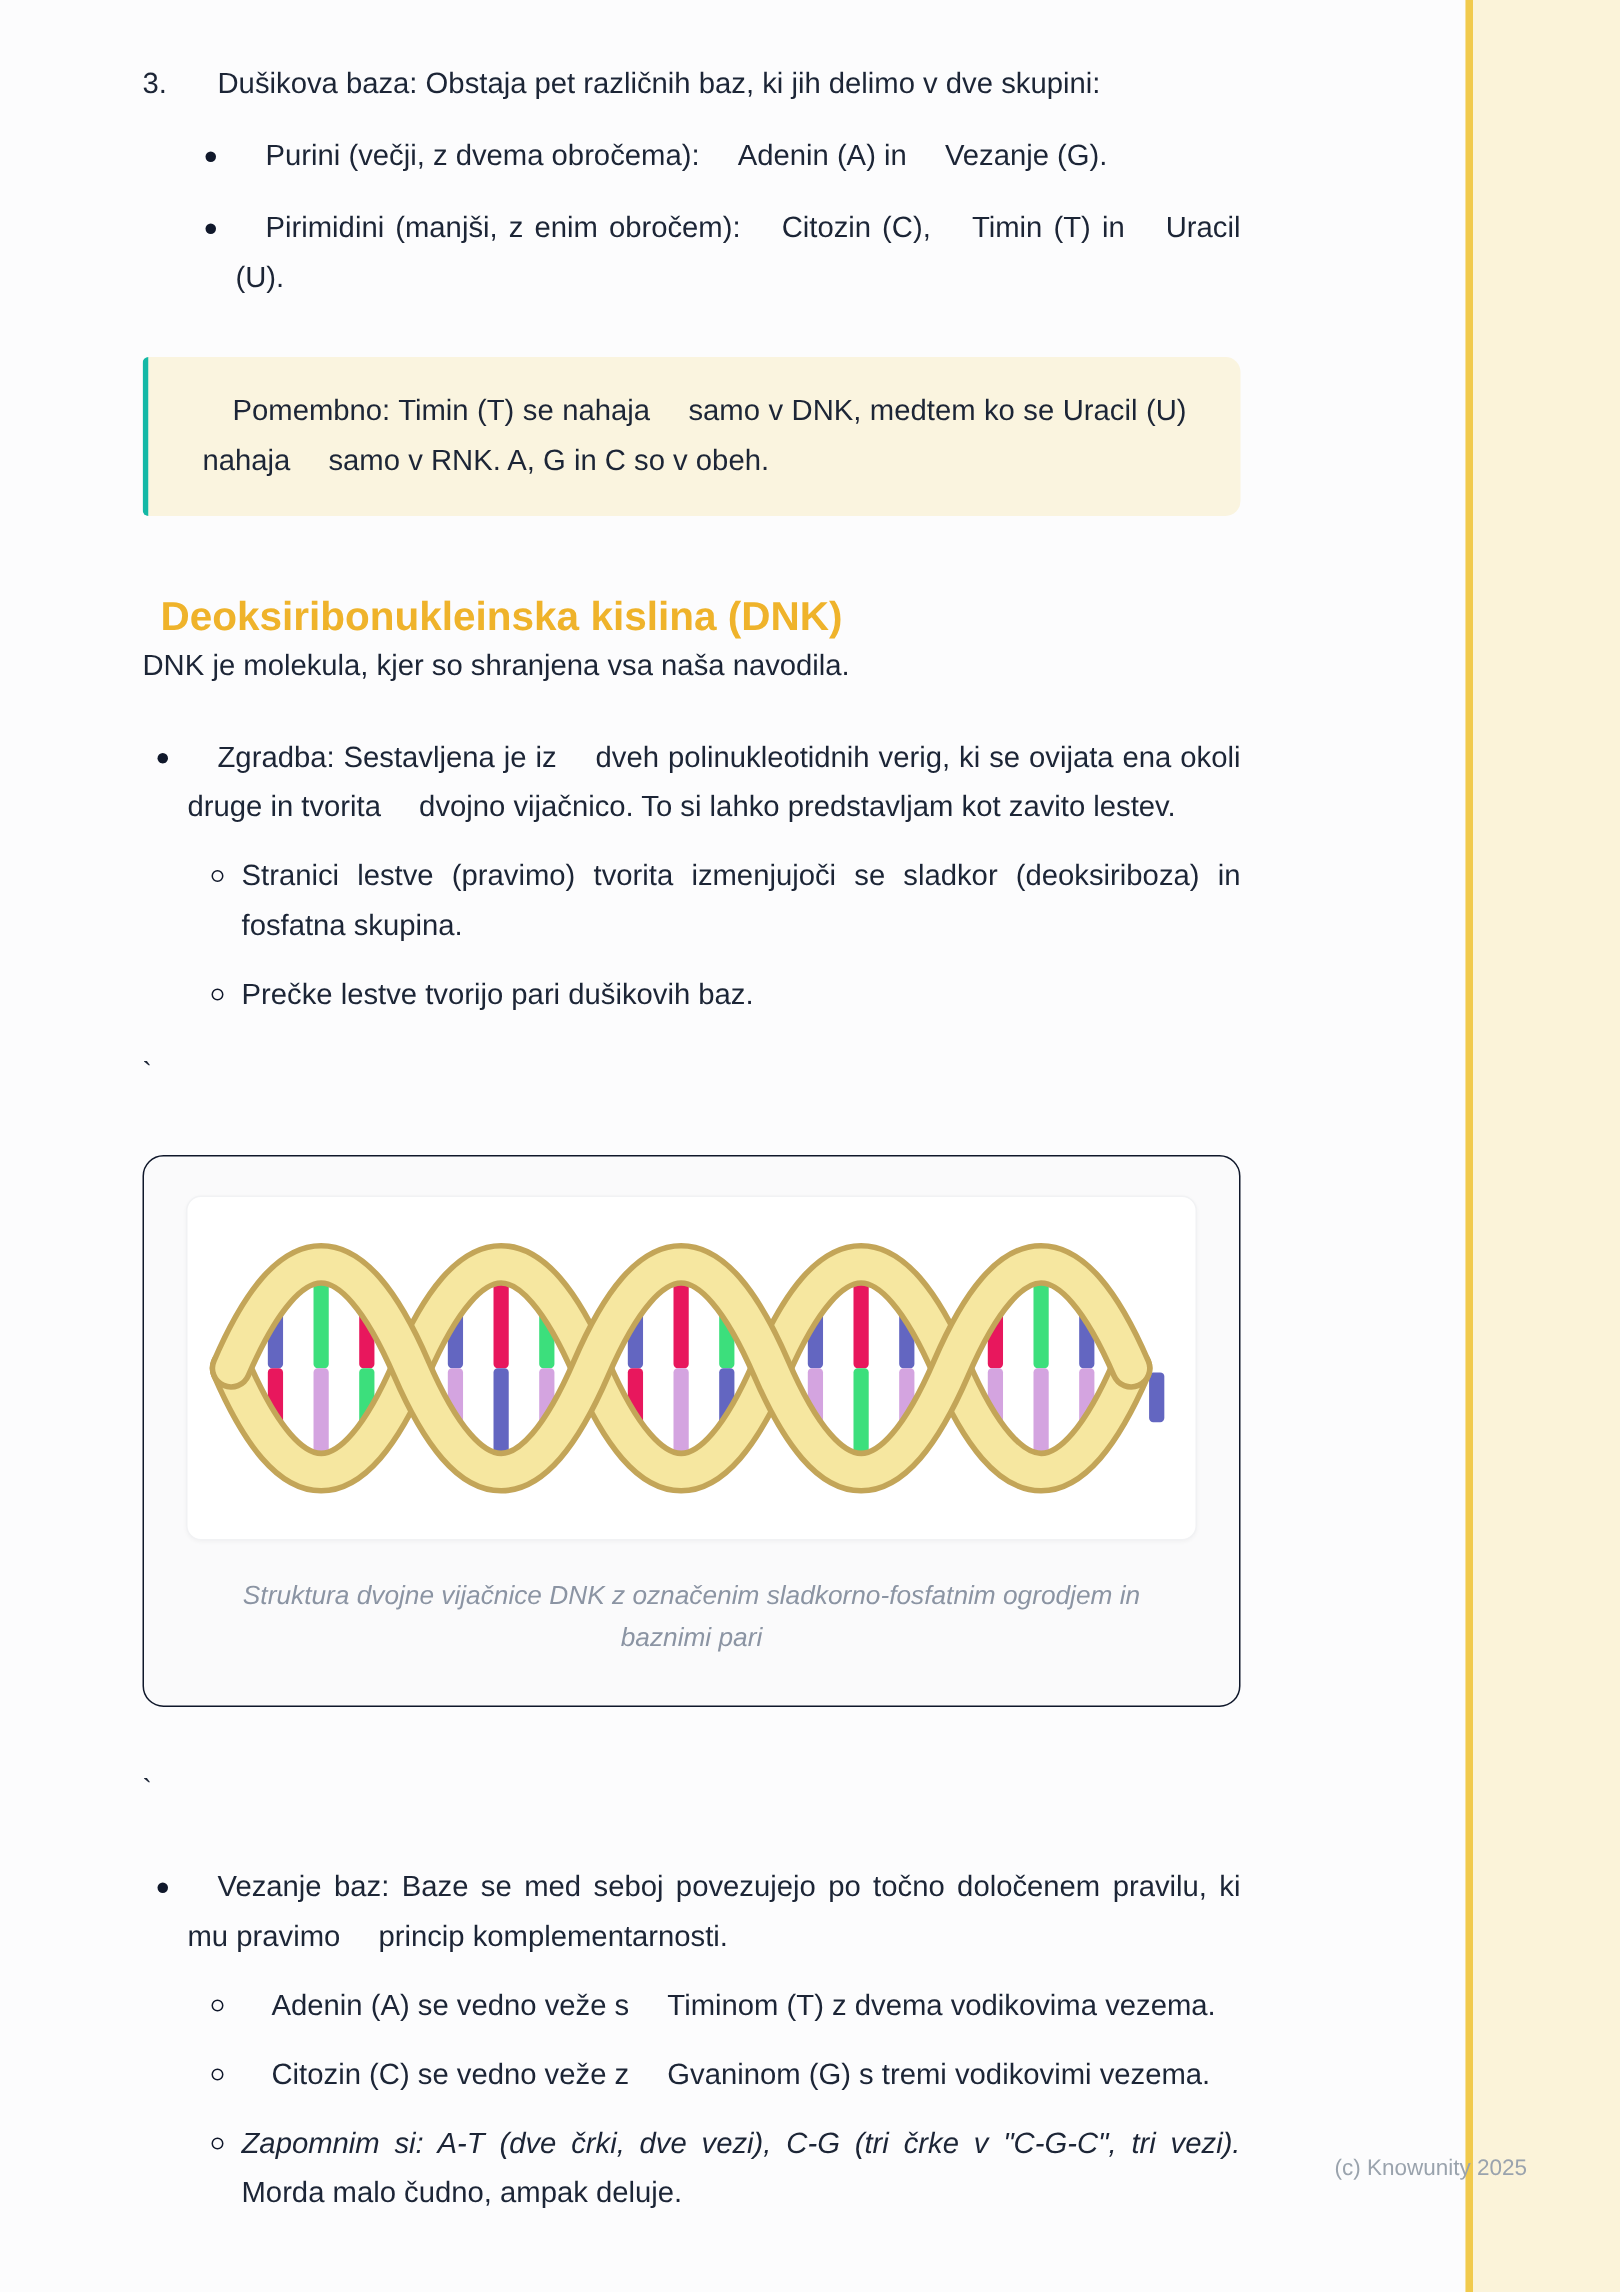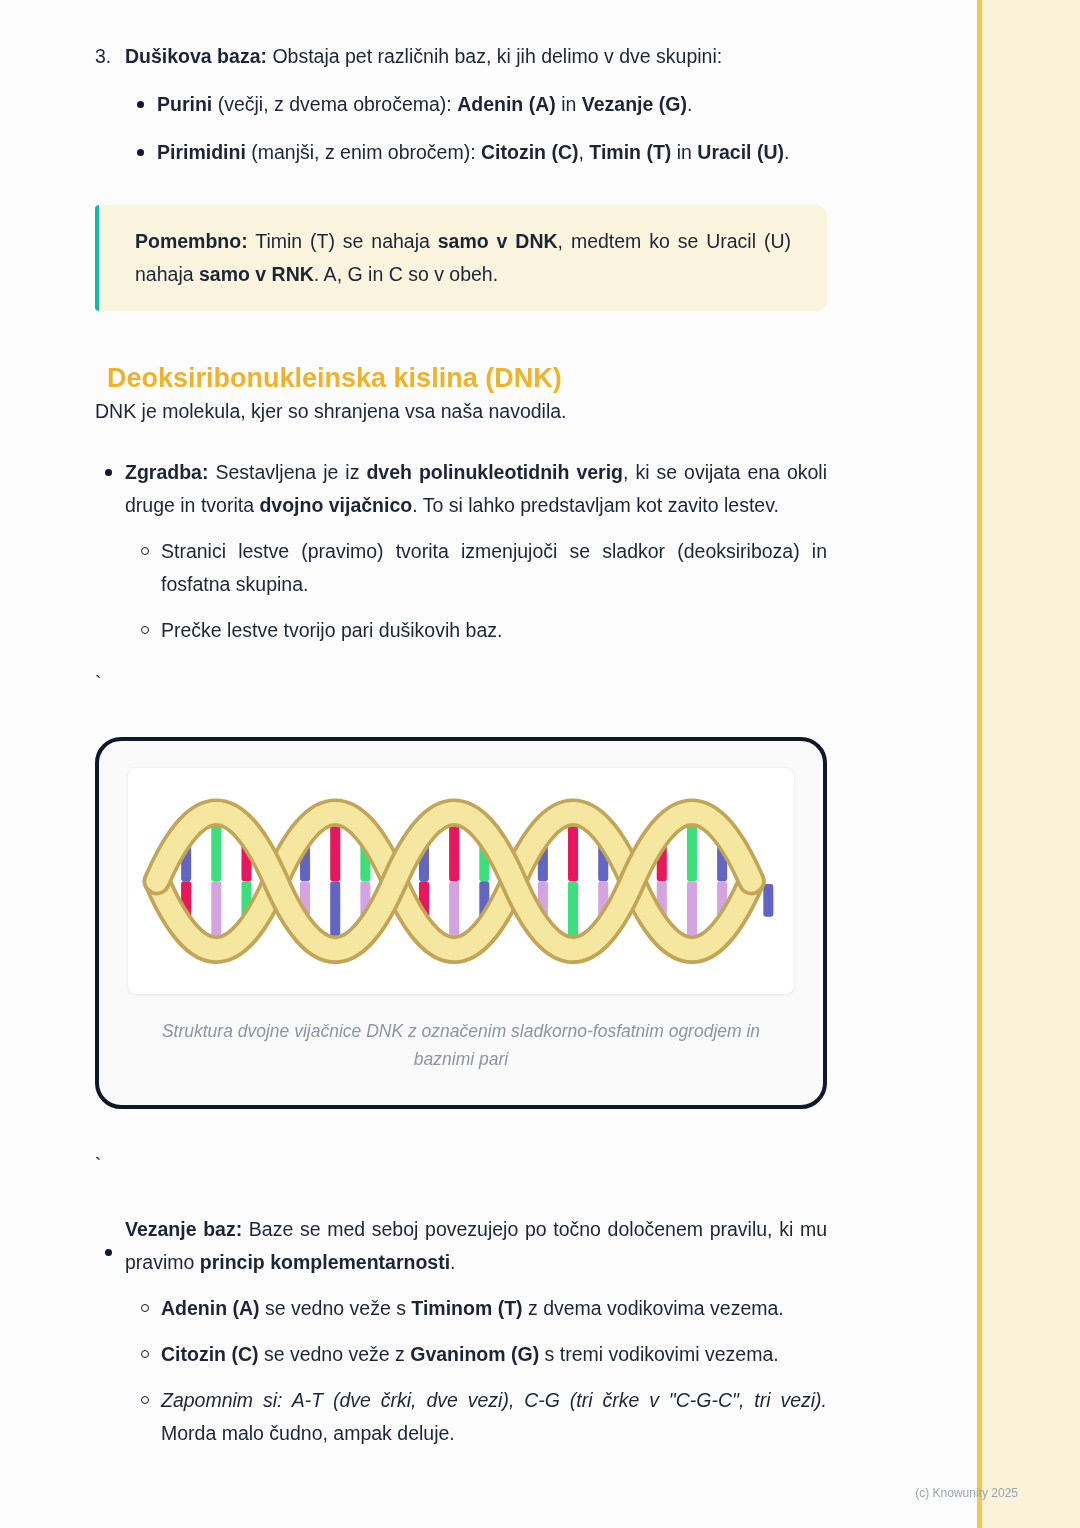--- a/index.html
+++ b/index.html
@@ -7,21 +7,21 @@
     width:1080px;height:1528px;position:relative;overflow:hidden;
     background:#fcfcfd;color:#1c2536;
     font-family:"Liberation Sans","DejaVu Sans",sans-serif;
     font-size:19.5px;line-height:33px;
   }
   .side-strip{
     position:absolute;top:0;right:0;width:98px;height:1528px;
     background:#fbf3d9;border-left:5px solid #f1ca4d;z-index:0;
   }
   .content{position:absolute;left:95px;top:40px;width:732px;z-index:1;}
-  b{font-weight:700;}
+  b{font-weight:400;margin-left:20px;}
   p.txt{margin:0;flex:1;text-align:justify;}
   .li{display:flex;align-items:flex-start;}
   .numlbl{flex:none;width:30px;}
   .l1{padding-left:42px;margin-top:15px;}
   .l1 .dot{flex:none;width:7px;height:7px;border-radius:50%;background:#10182b;margin:13px 13px 0 0;}
   .topbullet{padding-left:10px;}
   .topbullet .dot{flex:none;width:7px;height:7px;border-radius:50%;background:#10182b;margin:13px 13px 0 0;}
   .l2{padding-left:46px;margin-top:13px;}
   .circ{flex:none;width:6px;height:6px;border:1.6px solid #10182b;border-radius:50%;margin:12px 12px 0 0;background:transparent;}
   .callout{
@@ -29,36 +29,36 @@
     border-radius:4px 10px 10px 4px;padding:20px 36px;text-align:justify;
   }
   h2.section{
     margin:50px 0 0 12px;font-size:27px;line-height:34px;font-weight:700;color:#efb32b;
   }
   .intro{margin-top:25px;}
   .tick{margin-top:24px;font-size:19px;line-height:24px;}
   .tick2{margin-top:44px;font-size:19px;line-height:24px;}
   .card{
     margin-top:42px;box-sizing:border-box;width:732px;
-    background:#fafafb;border:4px solid #0f172a;border-radius:26px;
+    background:#fafafb;border:1px solid #0f172a;border-radius:14px;
     padding:26px 28px 32px 28px;
   }
   .img-panel{
     background:#ffffff;border:1px solid #f1f2f4;border-radius:10px;
     padding:8px 6px;box-shadow:0 1px 3px rgba(0,0,0,0.04);
   }
   .img-panel svg{display:block;width:100%;height:auto;}
   .caption{
     margin:22px 30px 0 30px;color:#8b94a3;font-style:italic;font-size:17.5px;
     line-height:28px;text-align:center;
   }
-  .vezanje-block{margin-top:36px;align-items:center;}
+  .vezanje-block{margin-top:36px;}
   .footer{
-    position:absolute;top:1483px;right:62px;z-index:2;
-    color:#9aa3ad;font-size:12px;line-height:20px;
+    position:absolute;top:1436px;right:62px;z-index:2;
+    color:#9aa3ad;font-size:15px;line-height:20px;
   }
   .it{font-style:italic;}
 </style>
 </head>
 <body>
 
 <div class="side-strip"></div>
 
 <div class="content">
 

